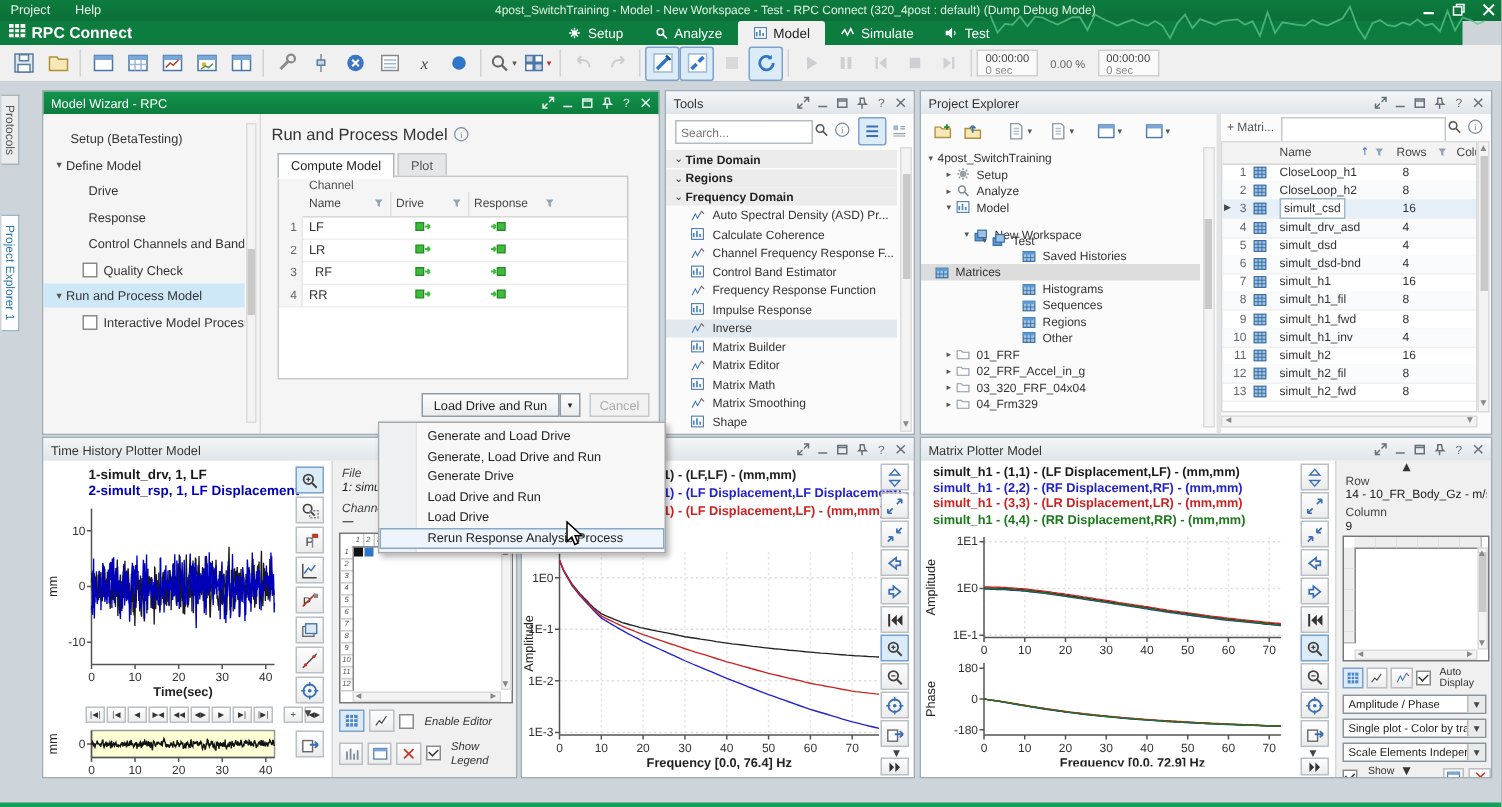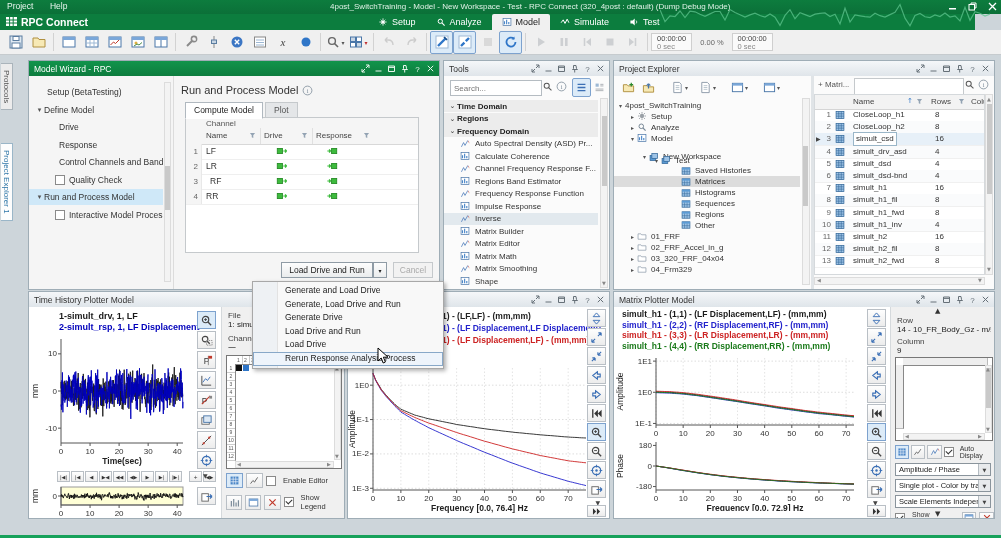--- a/index.html
+++ b/index.html
@@ -584,21 +584,21 @@
             </span>
             <span>Channel Frequency Response F...</span>
           </div>
           <div class="trow" style="top: 99px; height: 12px; width: 154px; padding-left: 16px; box-sizing: border-box; font-size: 8px;">
             <span class="ticn">
               <svg width="10" height="10" viewBox="0 0 14 14" xmlns="http://www.w3.org/2000/svg">
                 <rect x="1.5" y="2" width="11" height="10" fill="#fff" stroke="#4a76a8"></rect>
                 <path d="M3.5 10V6M6.5 10V4M9.5 10V7" stroke="#4a86c8" stroke-width="1.6"></path>
               </svg>
             </span>
-            <span>Regions Band Estimator</span>
+            <span>Control Band Estimator</span>
           </div>
           <div class="trow" style="top: 111.5px; height: 12px; width: 154px; padding-left: 16px; box-sizing: border-box; font-size: 8px;">
             <span class="ticn">
               <svg width="10" height="10" viewBox="0 0 14 14" xmlns="http://www.w3.org/2000/svg">
                 <path d="M2 11l3-6 2 4 4-7" stroke="#3b6fb5" fill="none"></path>
                 <path d="M11 3l2 2" stroke="#c0392b"></path>
               </svg>
             </span>
             <span>Frequency Response Function</span>
           </div>
@@ -806,21 +806,21 @@
             <span class="exp g" style="font-size: 6px;"></span>
             <span class="ticn" style="width: 11px;">
               <svg width="10" height="10" viewBox="0 0 14 14" xmlns="http://www.w3.org/2000/svg">
                 <rect x="1.5" y="2.5" width="11" height="9" fill="#9dc3e6" stroke="#2f6496"></rect>
                 <rect x="1.5" y="2.5" width="11" height="2.5" fill="#5b9bd5"></rect>
                 <path d="M1.5 8h11M5 5v6.5M8.5 5v6.5" stroke="#2f6496" stroke-width=".7"></path>
               </svg>
             </span>
             <span>Saved Histories</span>
           </div>
-          <div class="trow sel-gray" style="top: 100.3px; height: 11px; width: 186px; padding-left: 58px; box-sizing: border-box; font-size: 8px;">
+          <div class="trow sel-gray" style="top: 100.3px; height: 11px; width: 186px; box-sizing: border-box; font-size: 8px;">
             <span class="exp g" style="font-size: 6px;"></span>
             <span class="ticn" style="width: 11px;">
               <svg width="10" height="10" viewBox="0 0 14 14" xmlns="http://www.w3.org/2000/svg">
                 <rect x="1.5" y="2.5" width="11" height="9" fill="#9dc3e6" stroke="#2f6496"></rect>
                 <rect x="1.5" y="2.5" width="11" height="2.5" fill="#5b9bd5"></rect>
                 <path d="M1.5 8h11M5 5v6.5M8.5 5v6.5" stroke="#2f6496" stroke-width=".7"></path>
               </svg>
             </span>
             <span>Matrices</span>
           </div>
@@ -1206,21 +1206,21 @@
               <path d="M7 .8v3M7 10.2v3M.8 7h3M10.2 7h3" stroke="#3b6fb5"></path>
             </svg>
           </span>
           <span class="g" style="position: absolute; left: 174px; top: 165px; font-size: 6px; color: rgb(68, 68, 68);">▼</span>
           <span class="vtb-btn" style="position: absolute; left: 168px; top: 180px;">
             <svg width="13" height="13" viewBox="0 0 14 14" xmlns="http://www.w3.org/2000/svg">
               <rect x="2" y="4" width="7" height="8" fill="#fff" stroke="#666"></rect>
               <path d="M7 7h6M13 7l-2.4-2.2M13 7l-2.4 2.2" stroke="#3b6fb5" stroke-width="1.3" fill="none"></path>
             </svg>
           </span>
-          <div style="position: absolute; inset: 0px 0px 0px 192px; background: rgb(240, 240, 240); border-left: 1px solid rgb(213, 217, 220);">
+          <div style="position: absolute; inset: 0px 0px 0px 192px; background: rgb(240, 240, 240); border-left: 1px solid rgb(213, 217, 220); font-style: italic;">
             <span class="lbl" style="left: 6px; top: 4px;">File</span>
             <span class="lbl" style="left: 6px; top: 13px; color: rgb(34, 34, 34);">1: simult_drv</span>
             <span class="lbl" style="left: 6px; top: 27px;">Channel</span>
             <span class="lbl g" style="left: 6px; top: 36px; color: rgb(34, 34, 34);">—</span>
             <div style="position: absolute; left: 4px; top: 48px; width: 114px; height: 112px; background: rgb(255, 255, 255); border: 1px solid rgb(119, 119, 119);">
               <span style="position: absolute; left: 8px; top: 0px; width: 7px; height: 8px; border-right: 1px solid rgb(204, 204, 204); border-bottom: 1px solid rgb(136, 136, 136); font-size: 5px; text-align: center; line-height: 8px; color: rgb(85, 85, 85); overflow: hidden;">1</span>
               <span style="position: absolute; left: 15px; top: 0px; width: 7px; height: 8px; border-right: 1px solid rgb(204, 204, 204); border-bottom: 1px solid rgb(136, 136, 136); font-size: 5px; text-align: center; line-height: 8px; color: rgb(85, 85, 85); overflow: hidden;">2</span>
               <span style="position: absolute; left: 22px; top: 0px; width: 7px; height: 8px; border-right: 1px solid rgb(204, 204, 204); border-bottom: 1px solid rgb(136, 136, 136); font-size: 5px; text-align: center; line-height: 8px; color: rgb(85, 85, 85); overflow: hidden;">3</span>
               <span style="position: absolute; left: 29px; top: 0px; width: 7px; height: 8px; border-right: 1px solid rgb(204, 204, 204); border-bottom: 1px solid rgb(136, 136, 136); font-size: 5px; text-align: center; line-height: 8px; color: rgb(85, 85, 85); overflow: hidden;">4</span>
               <span style="position: absolute; left: 36px; top: 0px; width: 7px; height: 8px; border-right: 1px solid rgb(204, 204, 204); border-bottom: 1px solid rgb(136, 136, 136); font-size: 5px; text-align: center; line-height: 8px; color: rgb(85, 85, 85); overflow: hidden;">5</span>

